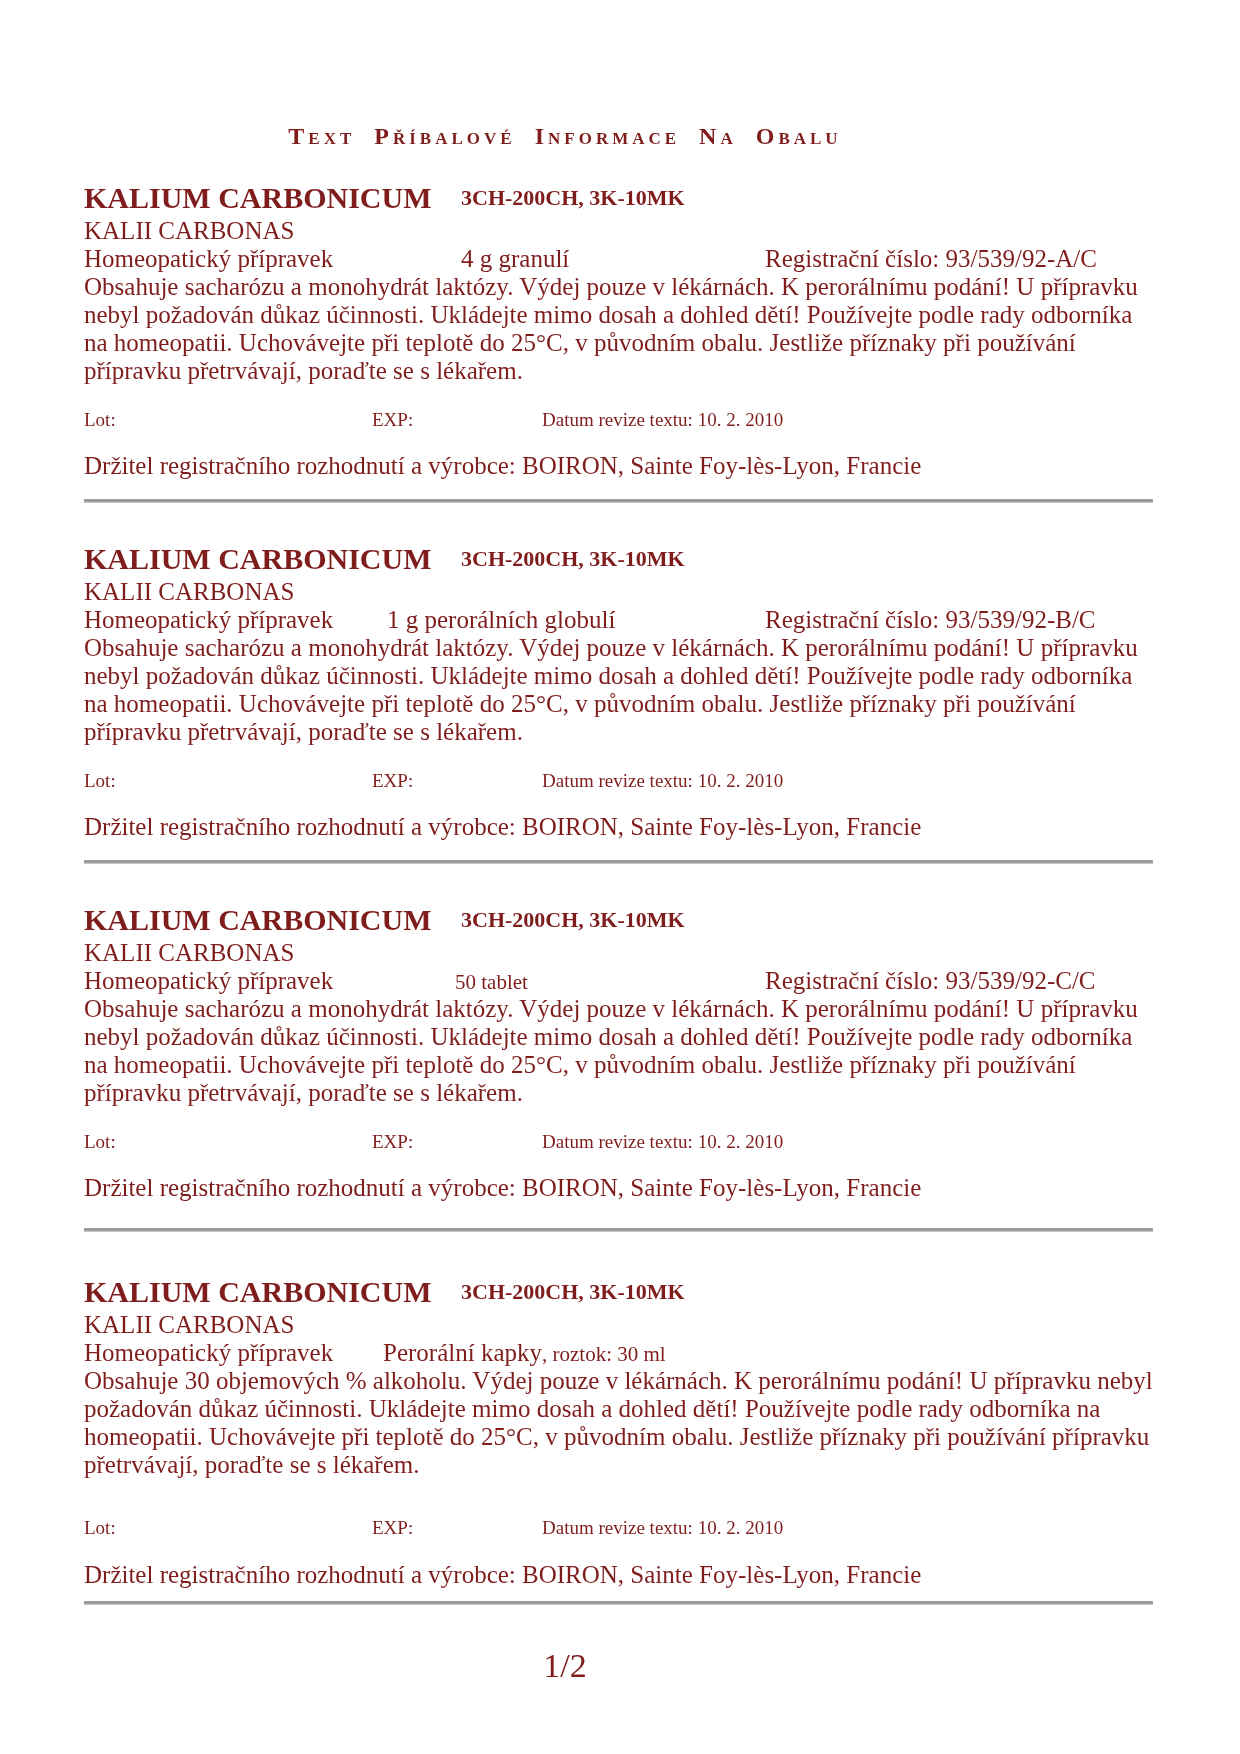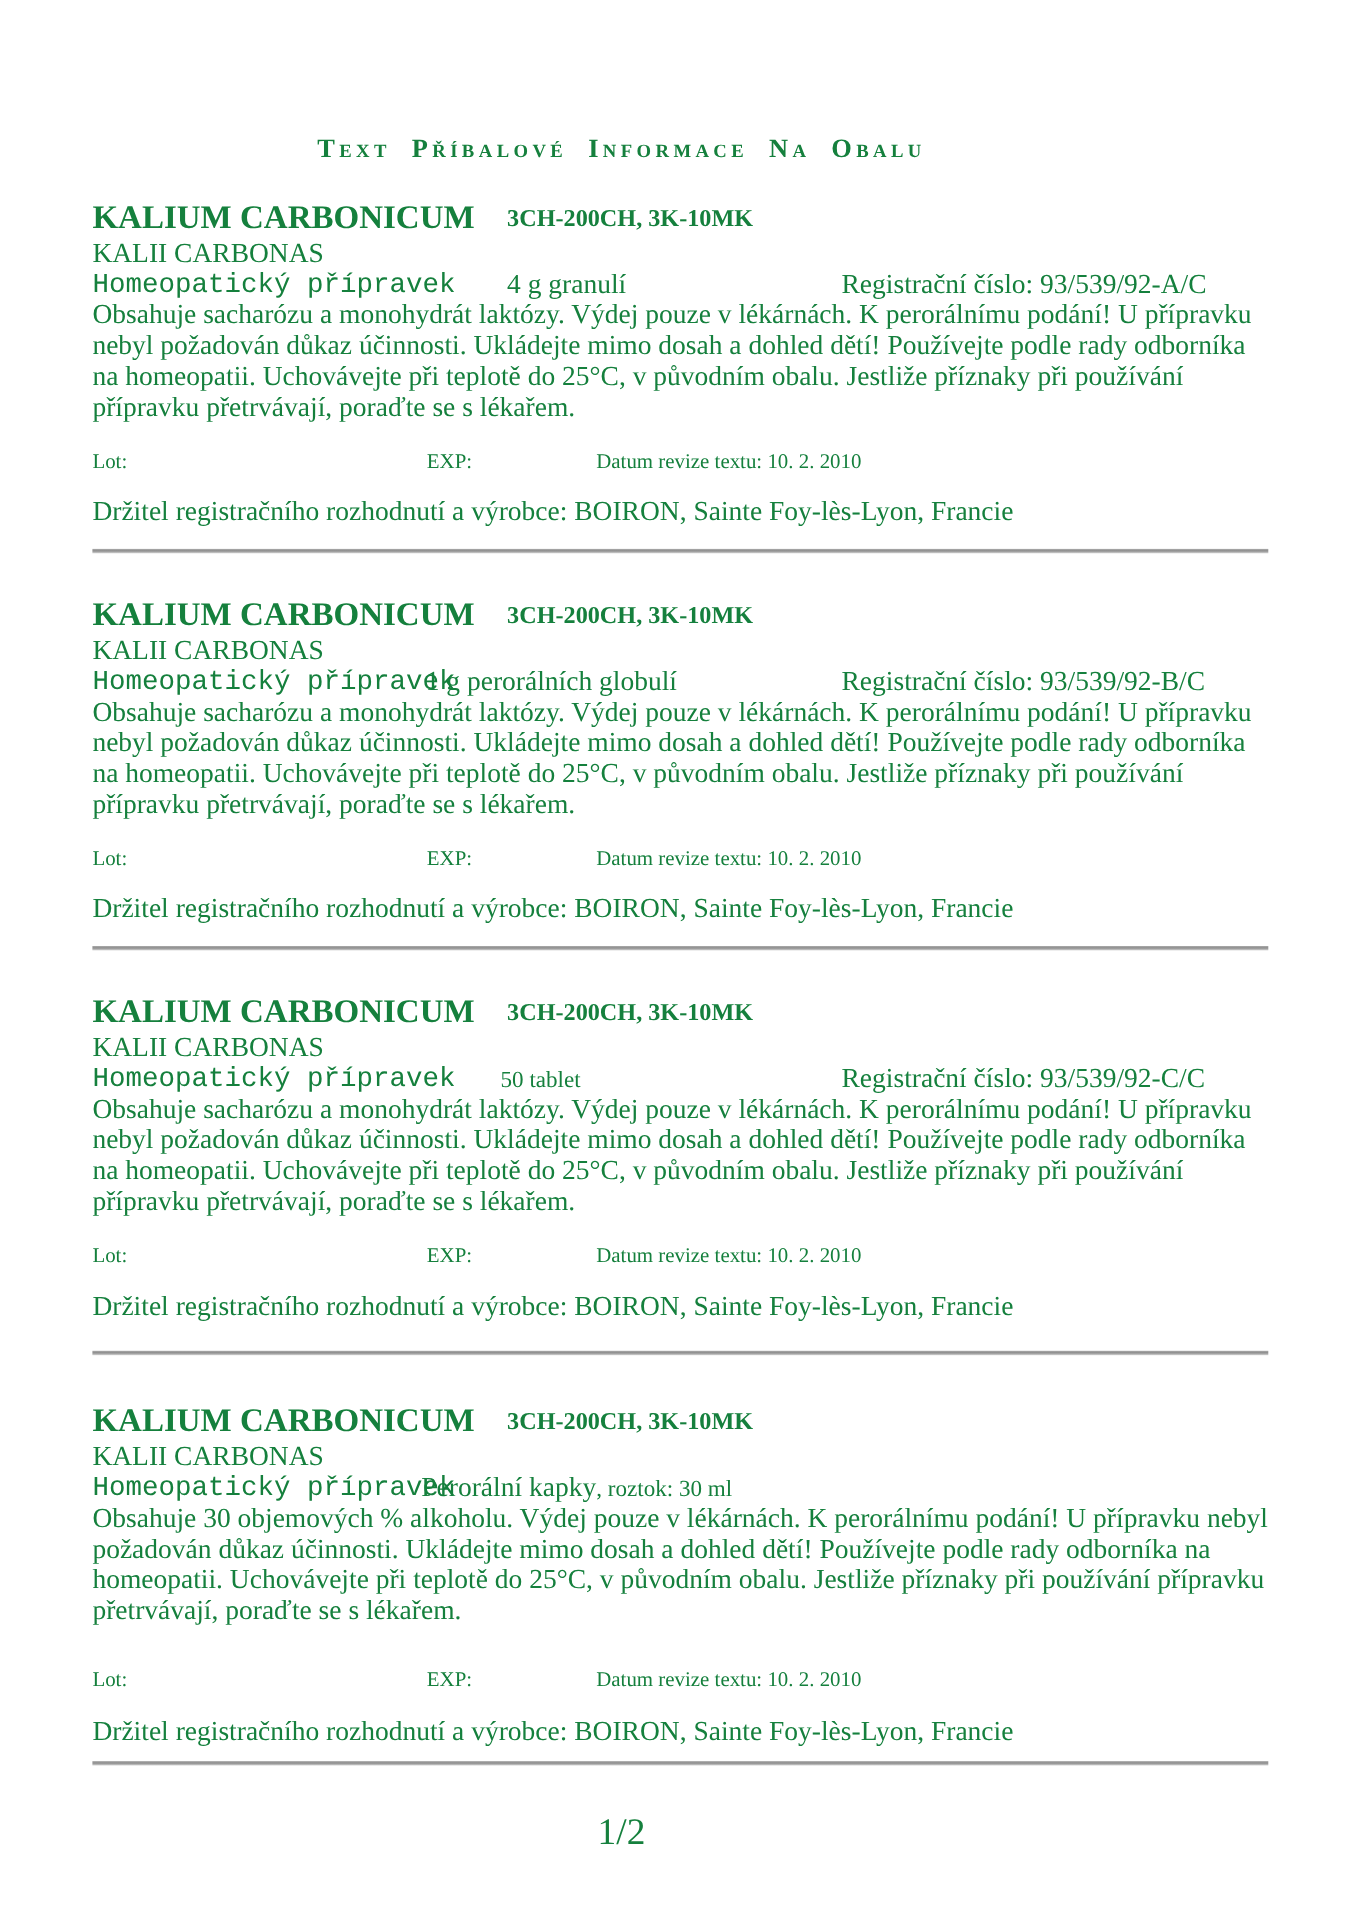--- a/index.html
+++ b/index.html
@@ -1,21 +1,21 @@
 <!DOCTYPE html>
 <html><head>
 <meta charset="utf-8">
 <style>
   html, body { margin: 0; padding: 0; background: #ffffff; }
   .page {
     position: relative;
     width: 1240px;
     height: 1754px;
     background: #ffffff;
-    color: #15803d;
+    color: #7f1d1d;
     font-family: "Liberation Serif", serif;
     overflow: hidden;
   }
   .doc-header {
     position: absolute;
     left: 84px; top: 122px;
     width: 962px;
     text-align: center;
     font-size: 24px;
     font-weight: bold;
@@ -23,39 +23,39 @@
     letter-spacing: 4px;
     word-spacing: 9px;
     line-height: 28px;
   }
   .section { position: absolute; left: 84px; width: 1072px; height: 305px; }
   .sec-title { position: absolute; top: 0; width: 100%; height: 36px; }
   .product-name { font-size: 30px; font-weight: bold; line-height: 34px; }
   .potency { position: absolute; left: 377px; top: 4px; font-size: 22px; font-weight: bold; }
   .latin { position: absolute; top: 36px; font-size: 25px; line-height: 28px; }
   .info-row { position: absolute; top: 64px; width: 100%; height: 28px; font-size: 25px; line-height: 28px; }
-  .form-label { position: absolute; left: 0; font-family: Liberation Mono, monospace; }
+  .form-label { position: absolute; left: 0; }
   .qty { position: absolute; white-space: nowrap; }
   .s1 .qty { left: 377px; }
   .s2 .qty { left: 303px; }
   .s3 .qty { left: 371px; }
   .s4 .qty { left: 299px; }
   .qty-small { font-size: 21px; }
   .reg { position: absolute; left: 665px; white-space: nowrap; margin-left: 16px; }
   .body-text {
     position: absolute; top: 92px;
     width: 1072px;
     font-size: 25px;
     line-height: 28px;
     text-align: left;
   }
   .lot-row { position: absolute; top: 225px; width: 100%; height: 28px; font-size: 19px; line-height: 28px; }
   .s4 .lot-row { top: 239px; }
   .lot-label { position: absolute; left: 0; }
-  .exp-label { position: absolute; left: 304px; }
+  .exp-label { position: absolute; left: 288px; }
   .rev { position: absolute; left: 458px; white-space: nowrap; }
   .holder { position: absolute; top: 271px; width: 100%; font-size: 25px; line-height: 28px; white-space: nowrap; }
   .s4 .holder { top: 286px; }
   .divider {
     position: absolute;
     left: 84px;
     width: 1069px;
     height: 4px;
     background: linear-gradient(to bottom, #ababab 0%, #8d8d8d 45%, #d4d4d4 100%);
   }

